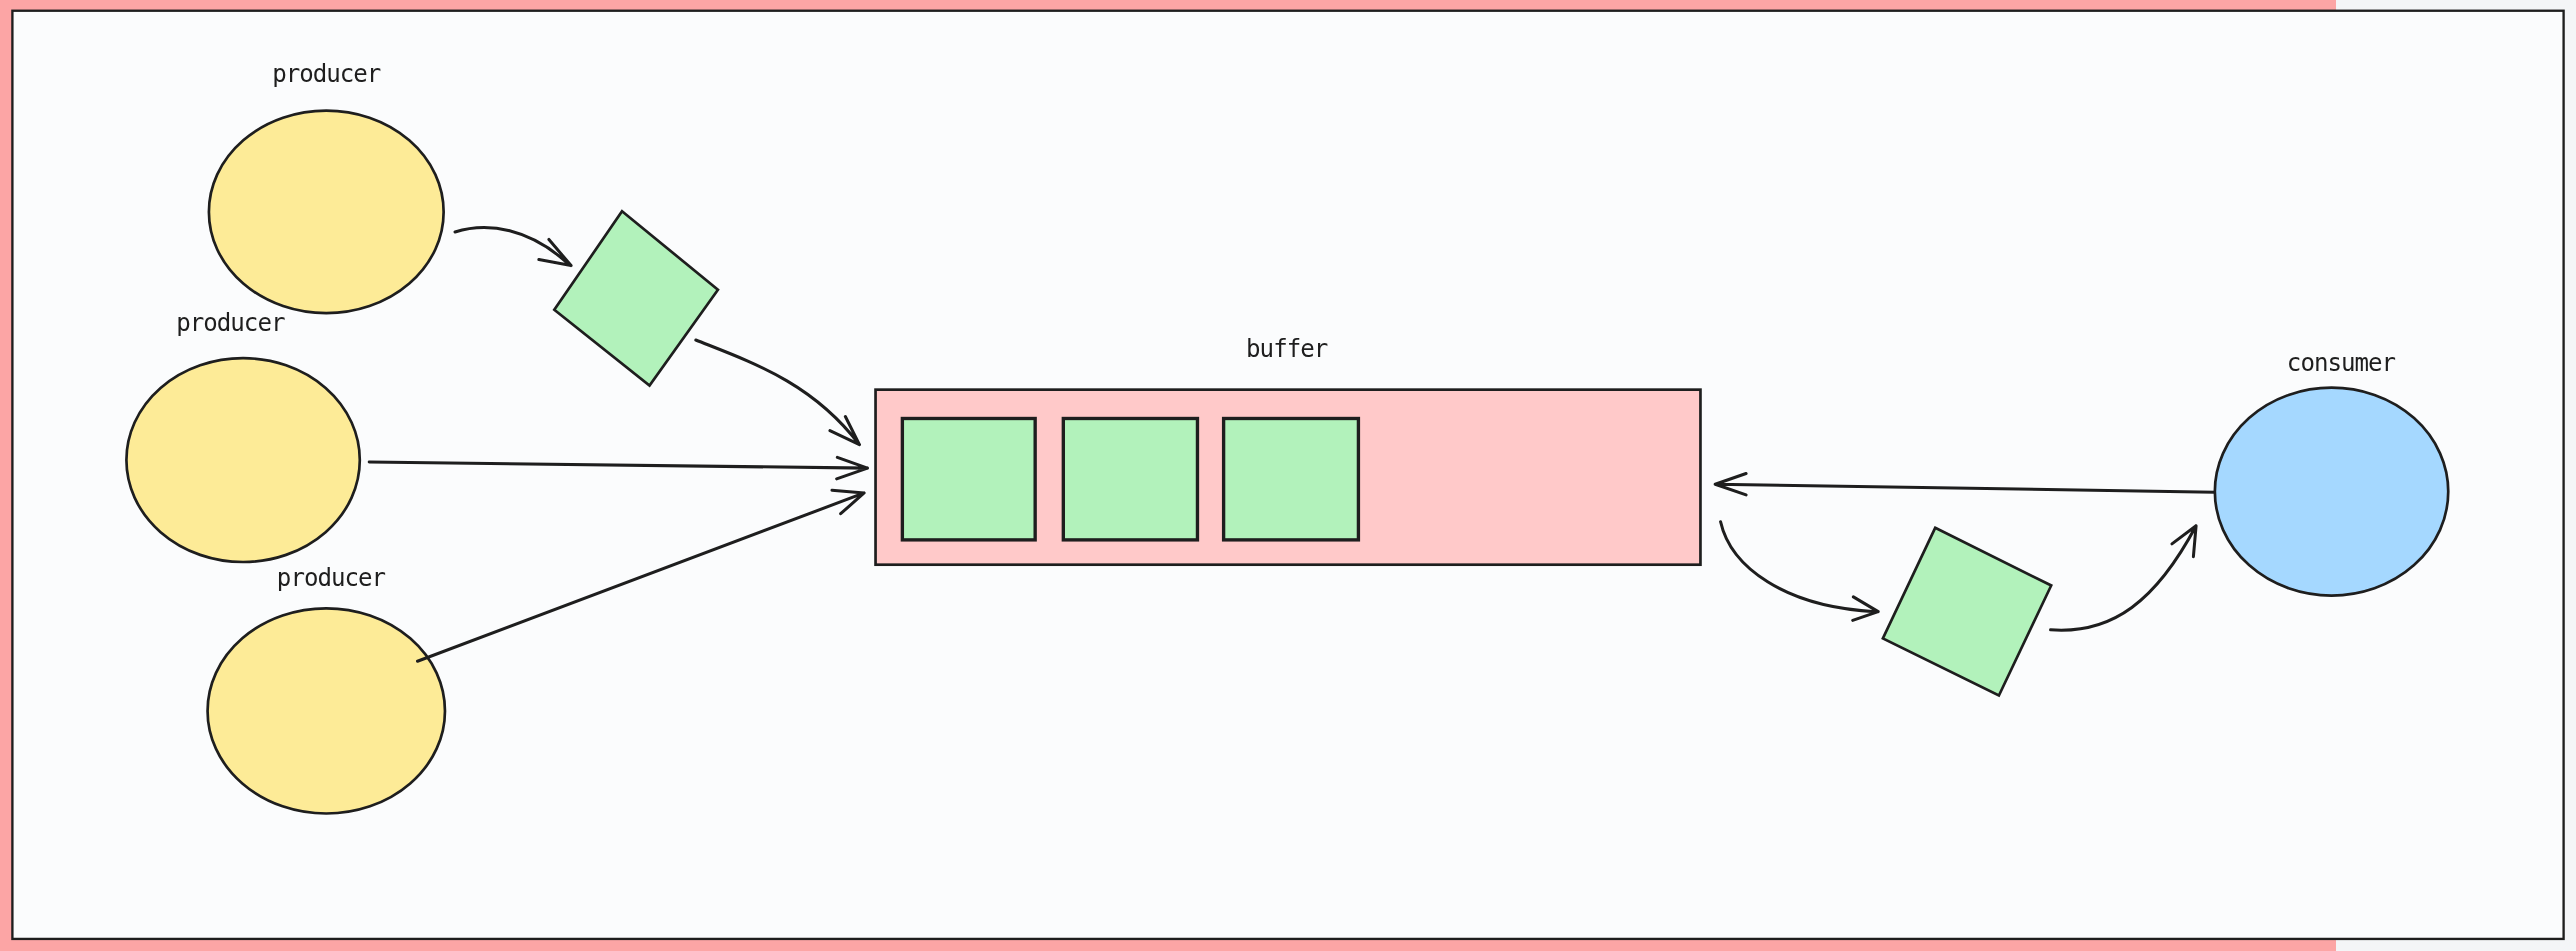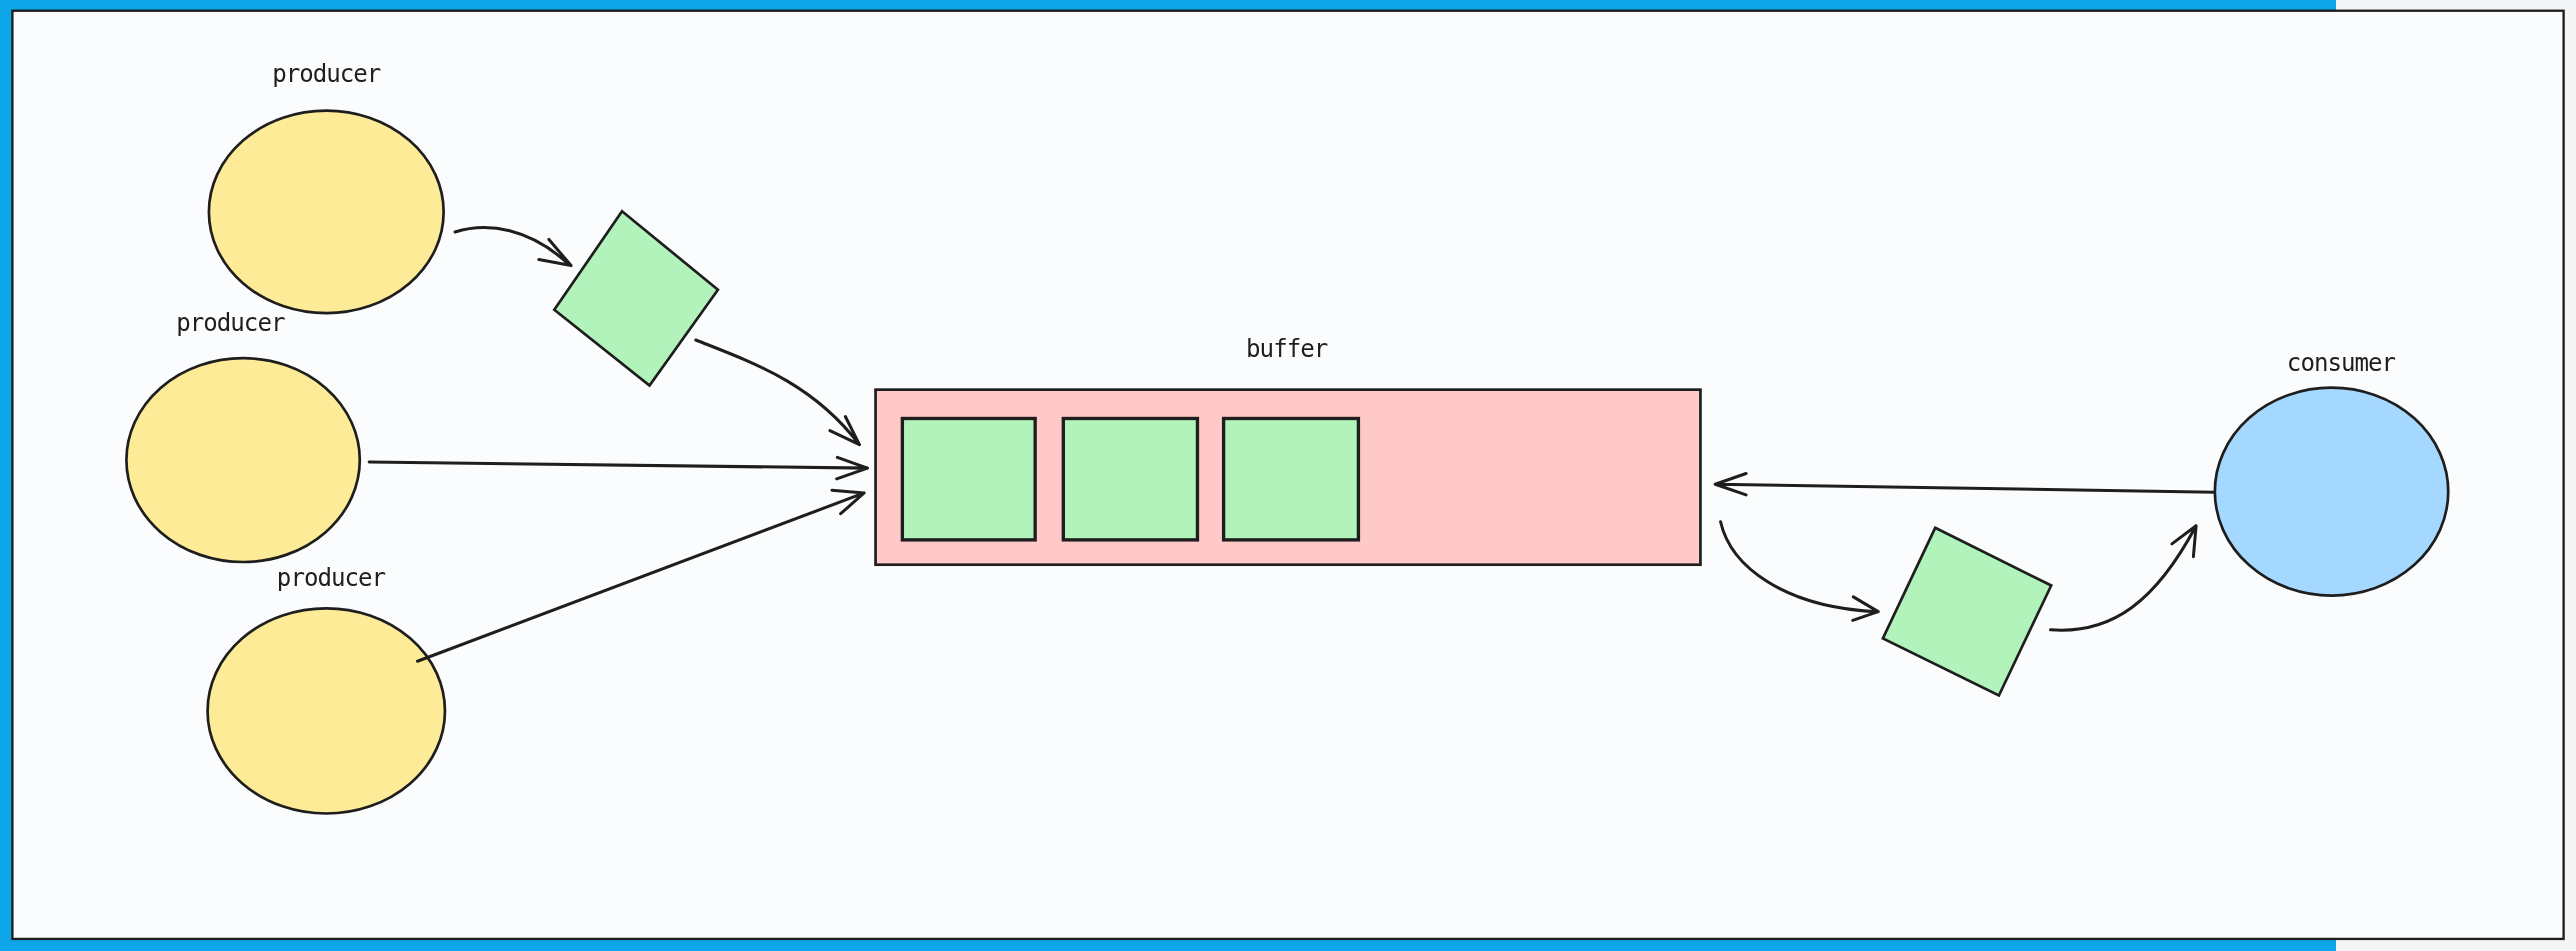--- a/index.html
+++ b/index.html
@@ -4,21 +4,21 @@
 <style>
   html, body { margin: 0; padding: 0; }
   body {
     background: #f4f5f7;
     font-family: "DejaVu Sans Mono", "Liberation Mono", monospace;
   }
   .stage {
     position: relative;
     width: 2336px;
     height: 951px;
-    background: #0ea5e9;
+    background: #fca5a5;
   }
   svg { display: block; width: 2576px; height: 951px; }
   .shape { stroke: #1e1e1e; stroke-width: 4; }
   .slot  { stroke: #1e1e1e; stroke-width: 5; }
   .canvas-border { fill: #fbfcfd; stroke: #1e1e1e; stroke-width: 3.5; }
   .arrow {
     fill: none;
     stroke: #1e1e1e;
     stroke-width: 4.5;
     stroke-linecap: round;

